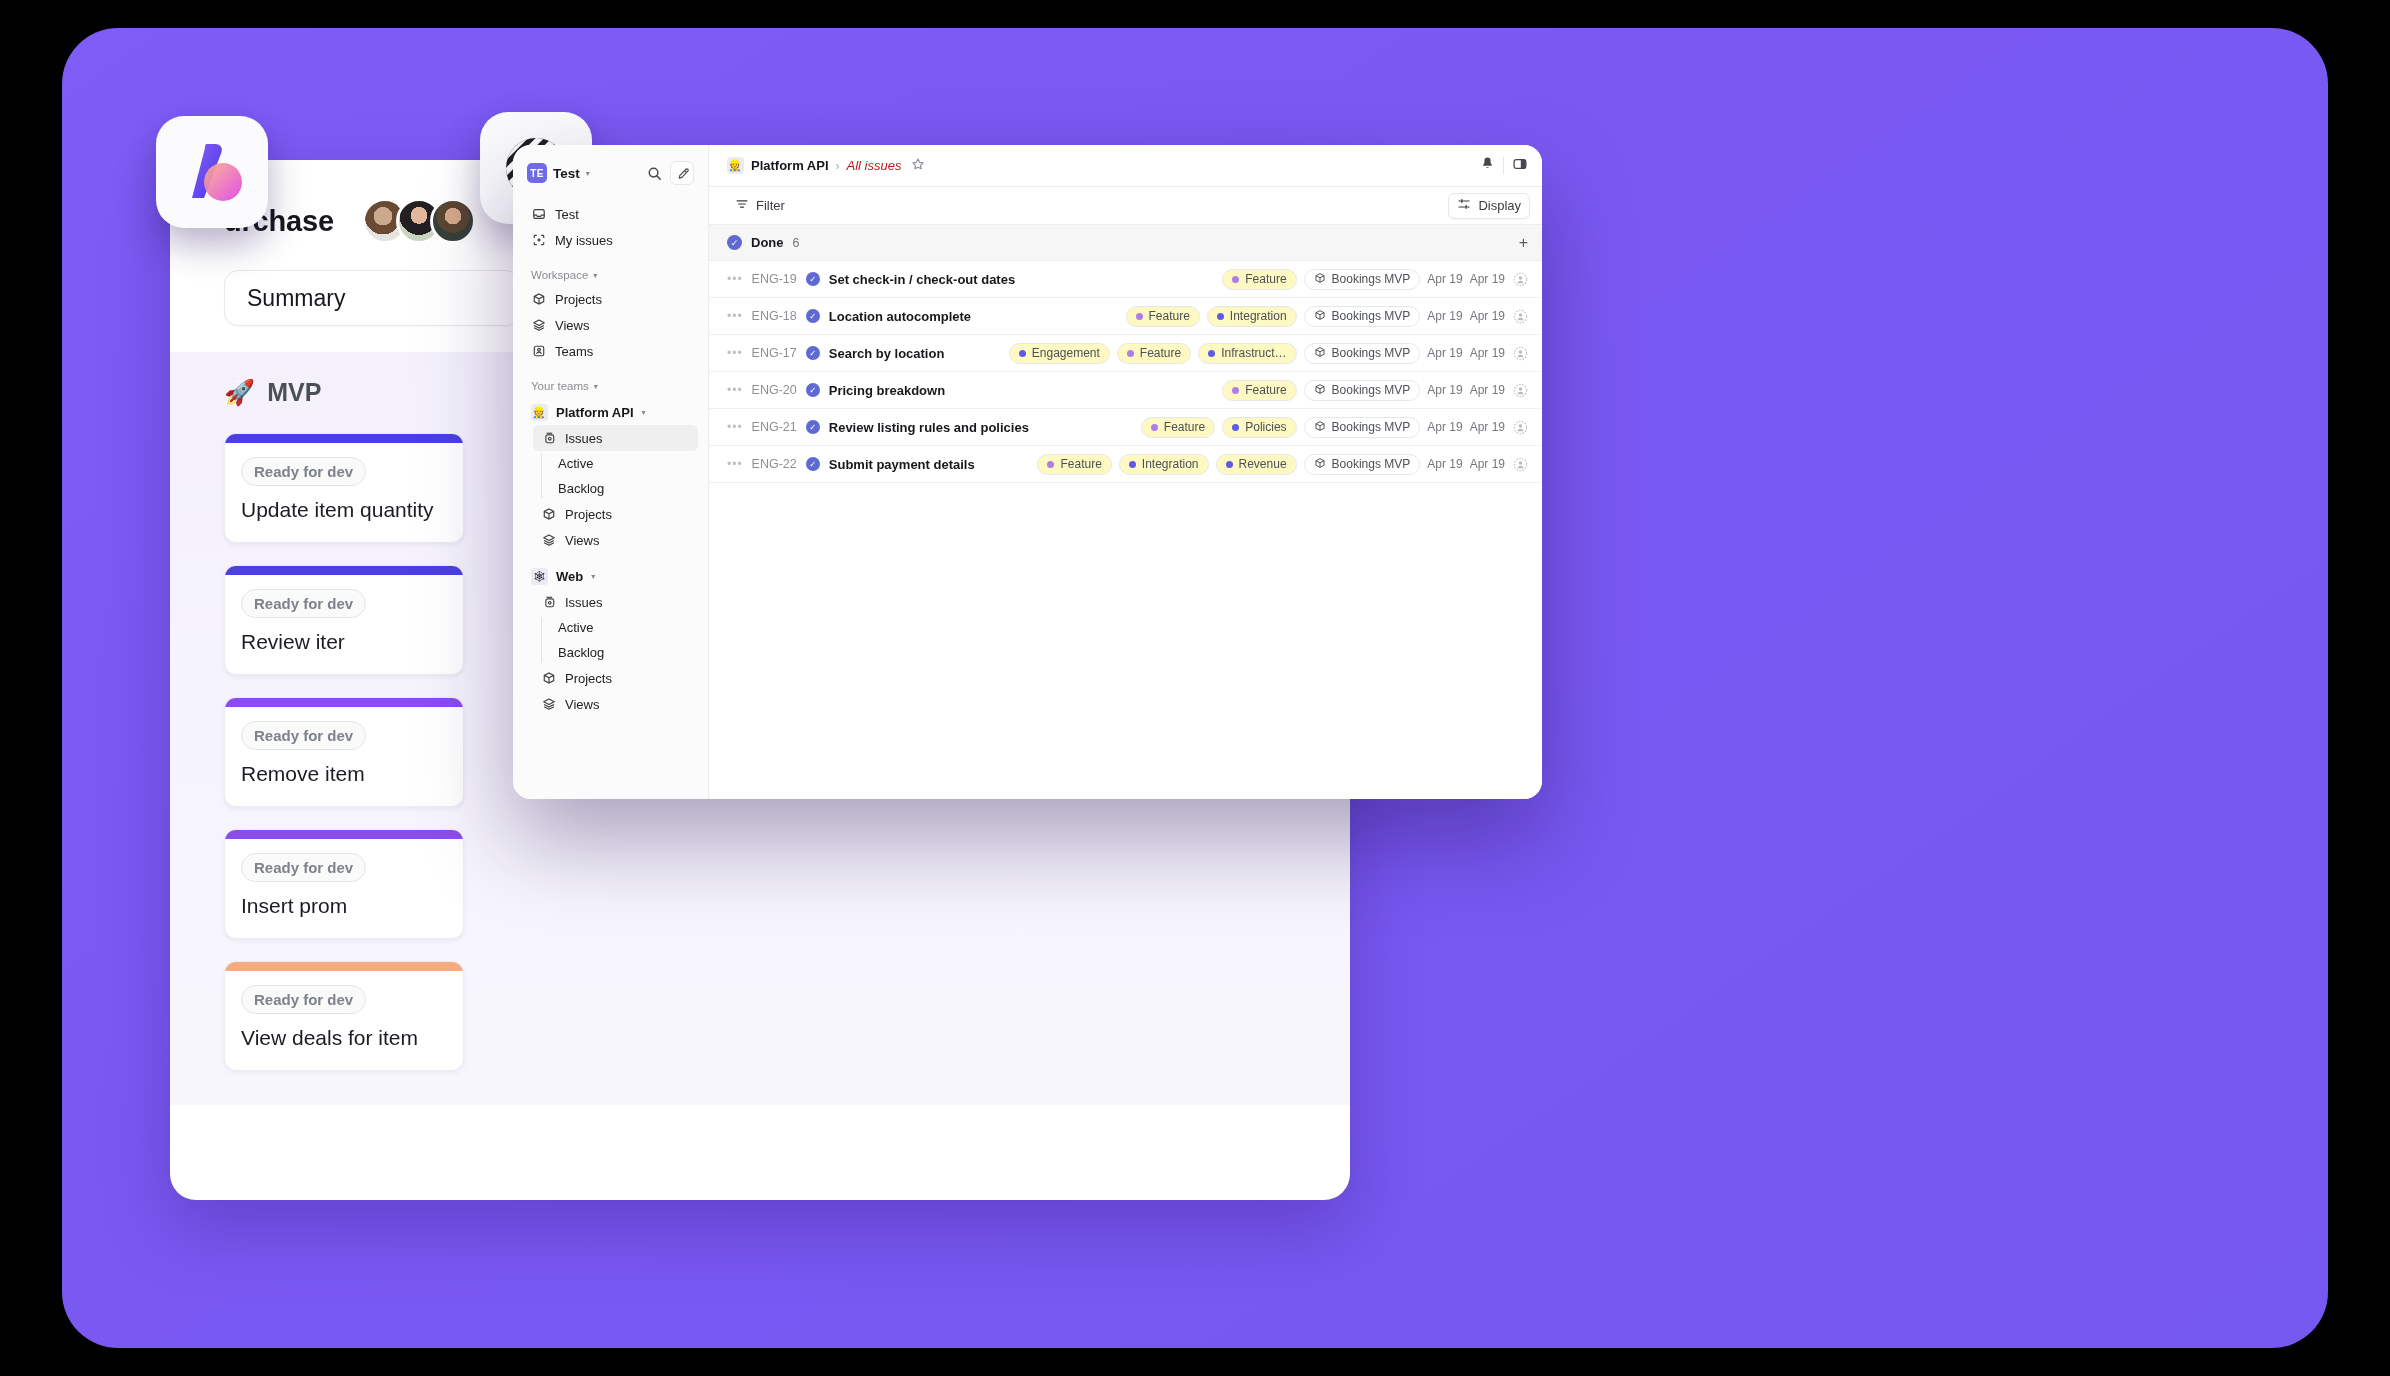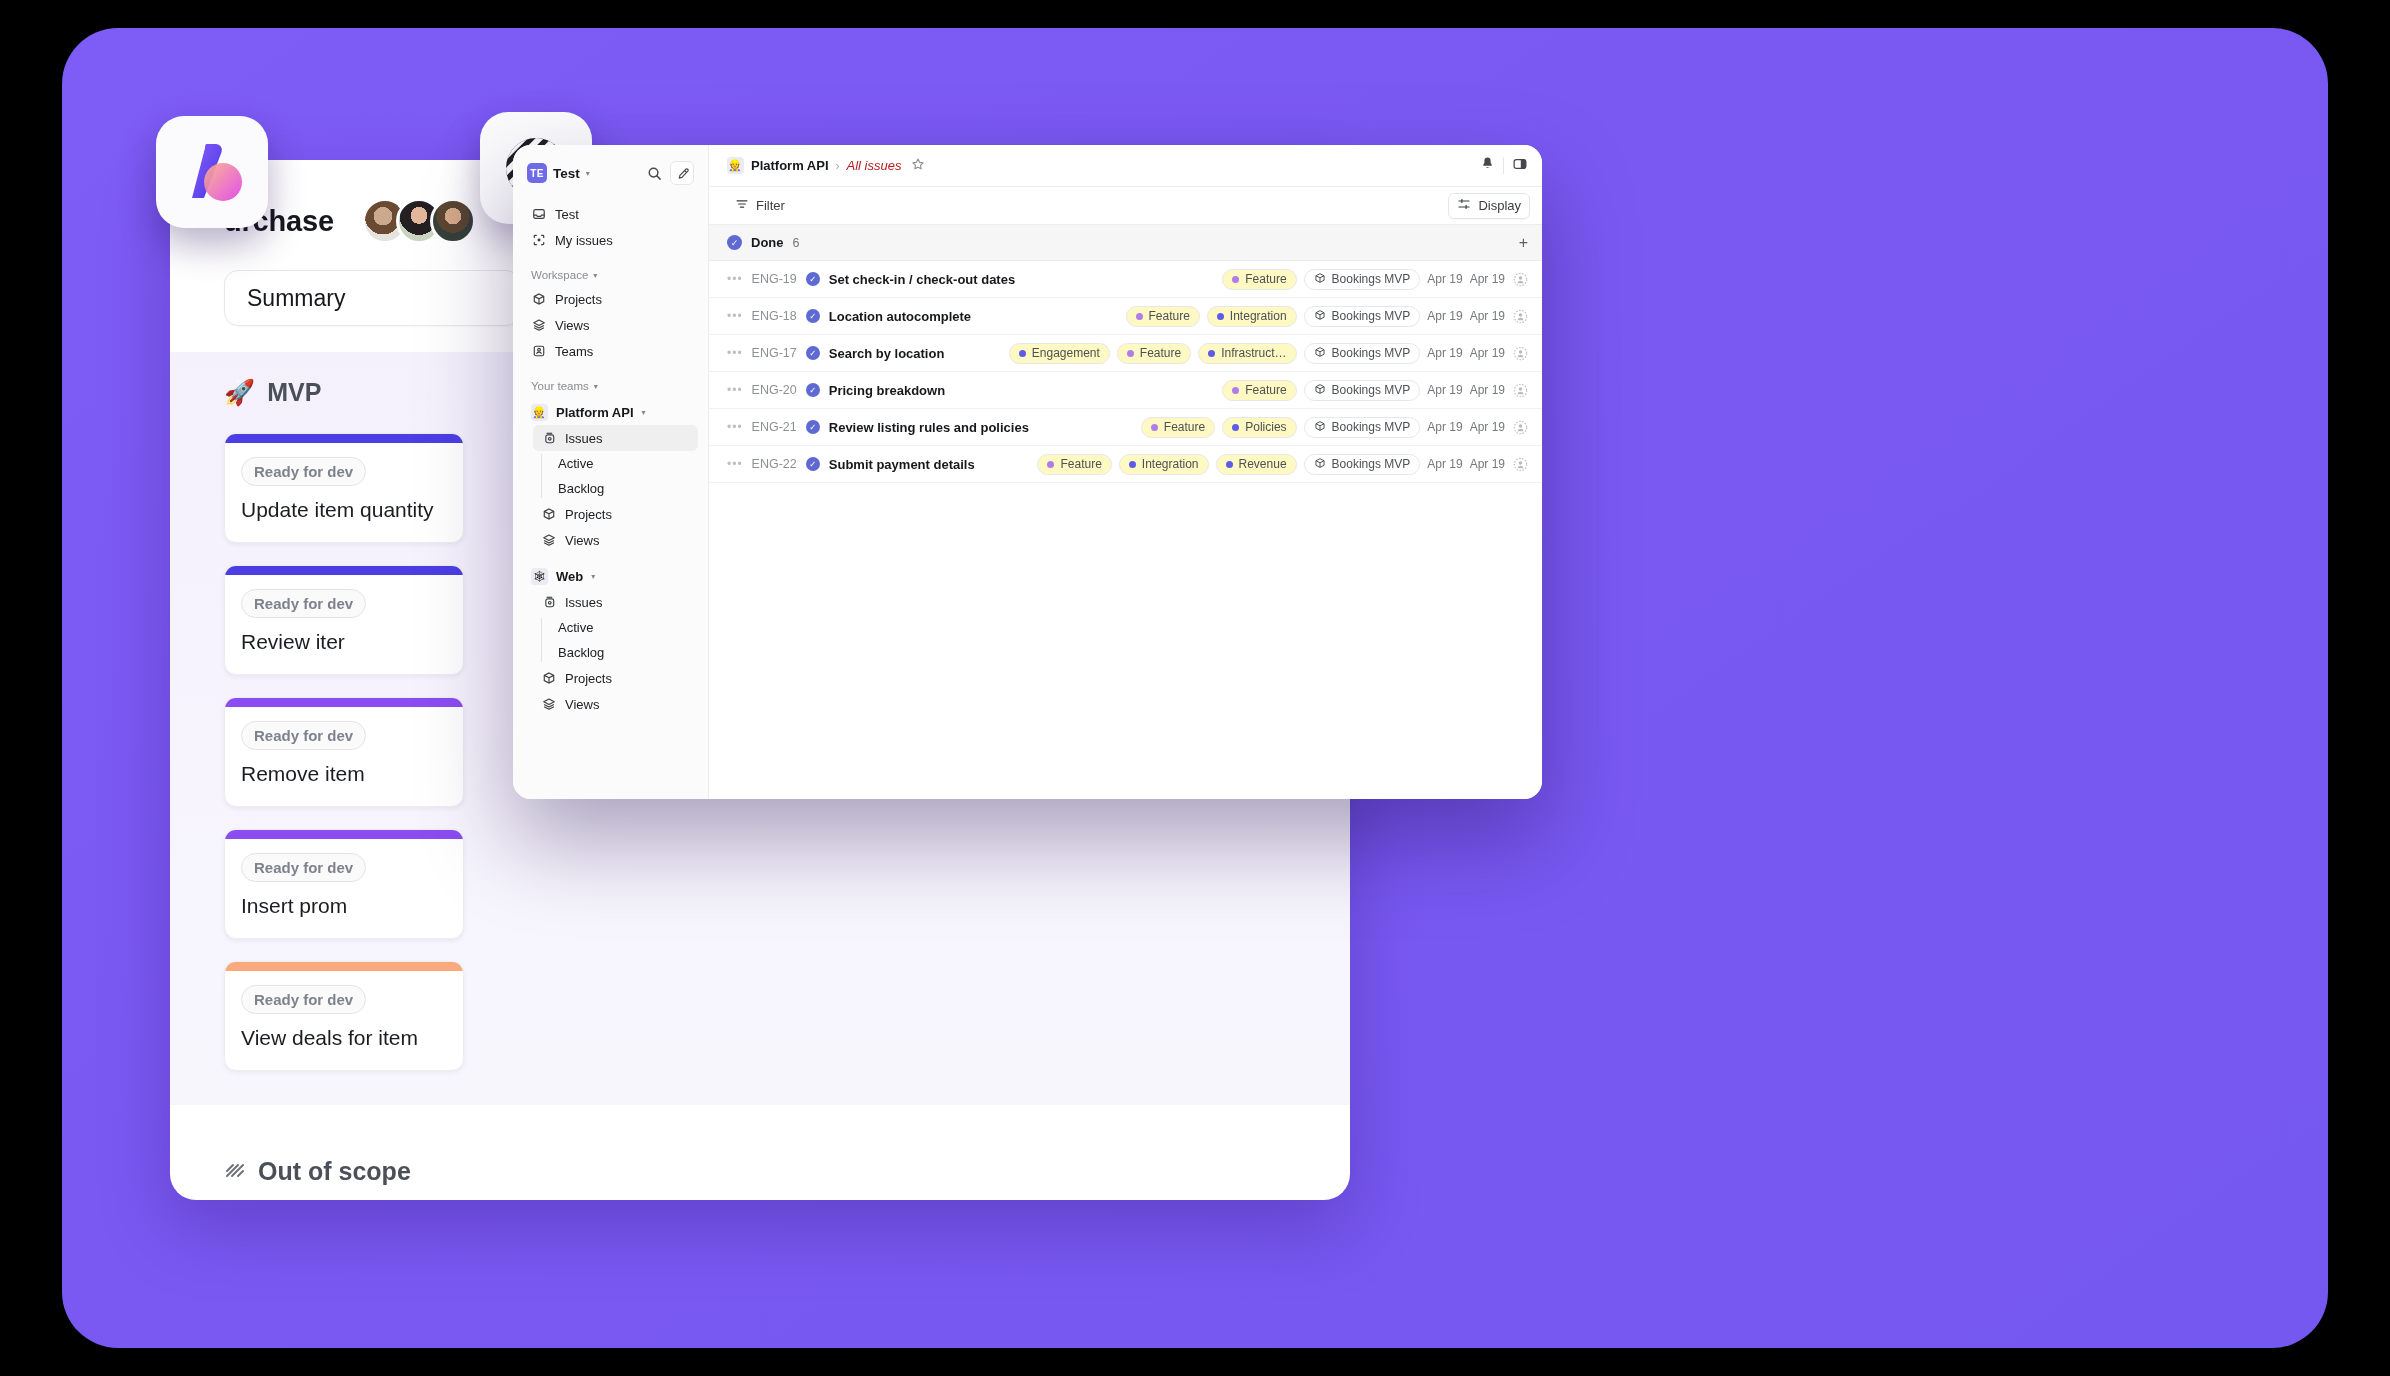--- a/index.html
+++ b/index.html
@@ -301,36 +301,20 @@
         <div class="kb-card">
           <div class="accent" style="background:#F8A97E"></div>
           <div class="body">
             <span class="kb-chip">Ready for dev</span>
             <div class="kb-card-title">View deals for item</div>
           </div>
         </div>
       </div>
     </div>
 
-    <div class="kb-section">
-      <div class="kb-section-title">
-        <span>
-          <svg width="22" height="22" viewBox="0 0 22 22">
-              <g stroke="#6c7079" stroke-width="2" stroke-linecap="round">
-                <line x1="3" y1="13" x2="9" y2="7"></line>
-                <line x1="3" y1="18" x2="14" y2="7"></line>
-                <line x1="8" y1="18" x2="19" y2="7"></line>
-                <line x1="14" y1="18" x2="19" y2="13"></line>
-              </g>
-            </svg>
-        </span>
-        <span>Out of scope</span>
-      </div>
-
-    </div>
   </div>
 
   <div class="app-icon" id="icon-brand">
     <svg width="72" height="72" viewBox="0 0 72 72">
       <defs>
         <linearGradient id="g1" x1="0" y1="0" x2="1" y2="1">
           <stop offset="0" stop-color="#8B5CF6"></stop>
             <stop offset="1" stop-color="#4338E8"></stop>
         </linearGradient>
         <linearGradient id="g2" x1="0" y1="0" x2="1" y2="1">

